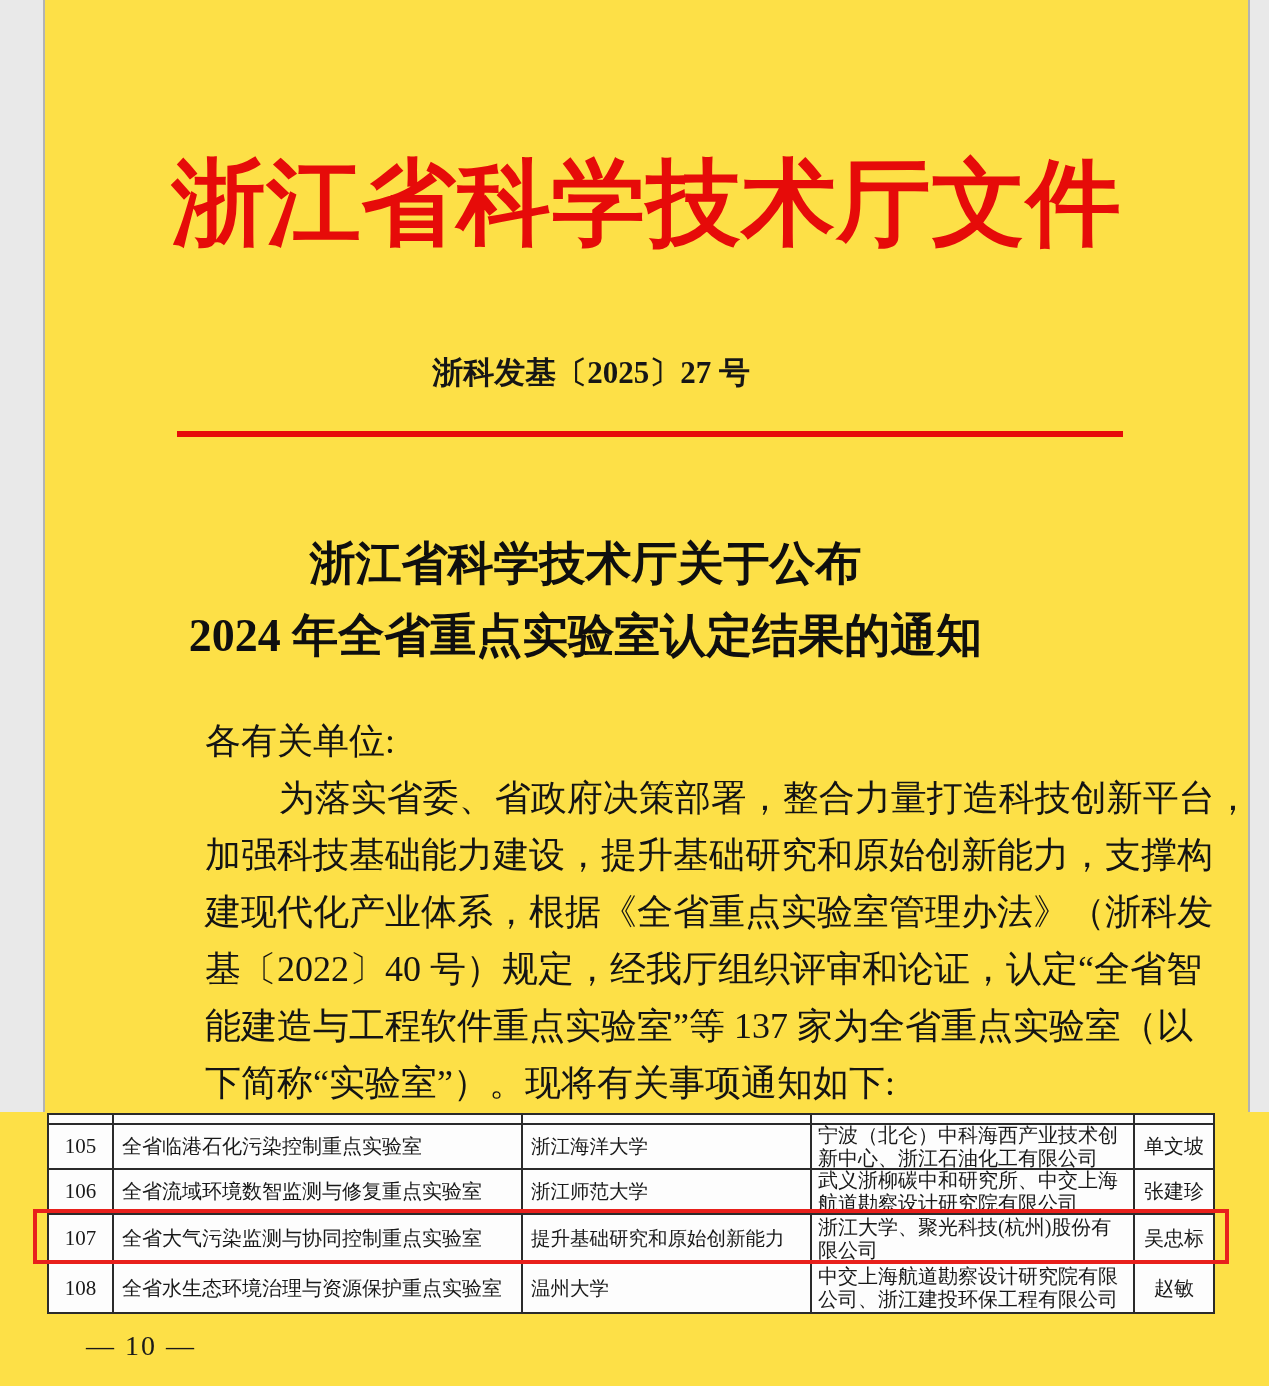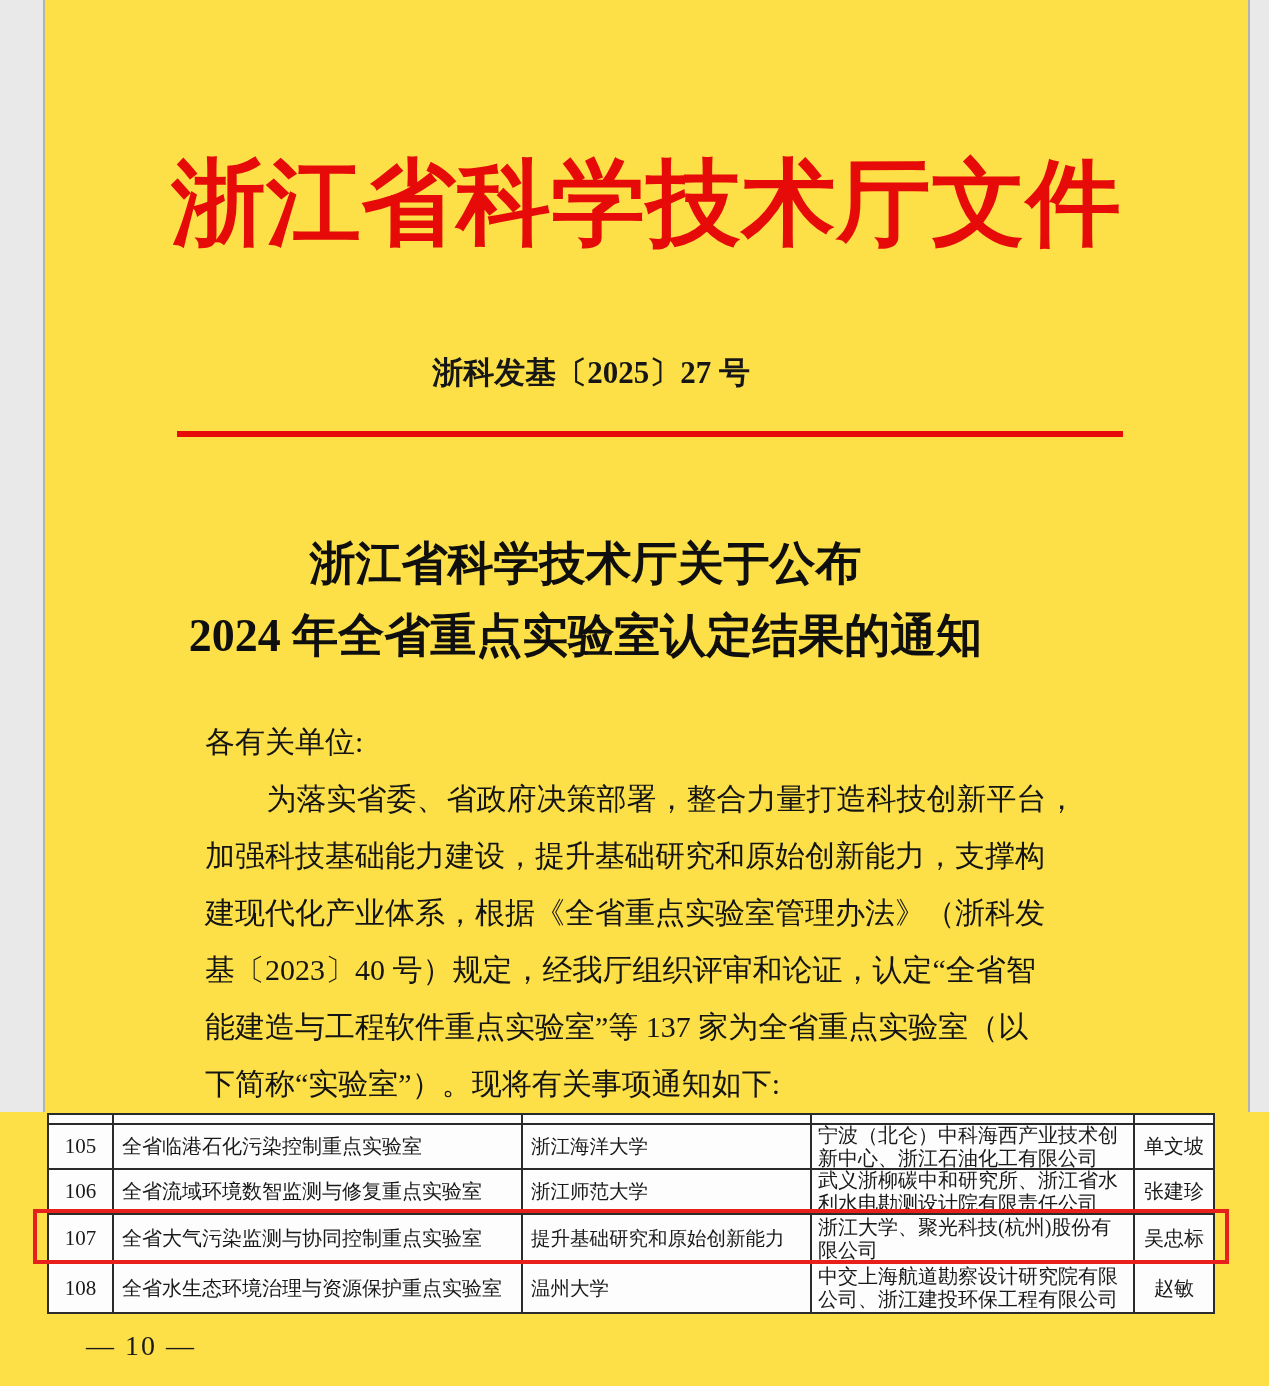--- a/index.html
+++ b/index.html
@@ -57,21 +57,21 @@
     text-align: center;
     font-size: 46px;
     font-weight: bold;
     line-height: 72px;
     color: #0f0f0f;
   }
 
   .body-block {
     position: absolute;
     top: 713px; left: 205px; width: 905px;
-    font-size: 30px;
+    font-size: 36px;
     line-height: 57px;
     color: #141414;
   }
   .body-block .line { white-space: nowrap; }
   .body-block .line.indent { text-indent: 2.05em; }
 
   
   .table-wrap {
     position: absolute;
     top: 1113px; left: 47px;
@@ -134,21 +134,21 @@
   <div class="notice-title">
     <div>浙江省科学技术厅关于公布</div>
     <div>2024 年全省重点实验室认定结果的通知</div>
   </div>
 
   <div class="body-block">
     <div class="line">各有关单位:</div>
     <div class="line indent">为落实省委、省政府决策部署，整合力量打造科技创新平台，</div>
     <div class="line">加强科技基础能力建设，提升基础研究和原始创新能力，支撑构</div>
     <div class="line">建现代化产业体系，根据《全省重点实验室管理办法》（浙科发</div>
-    <div class="line">基〔2023〕40 号）规定，经我厅组织评审和论证，认定“全省智</div>
+    <div class="line">基〔2022〕40 号）规定，经我厅组织评审和论证，认定“全省智</div>
     <div class="line">能建造与工程软件重点实验室”等 137 家为全省重点实验室（以</div>
     <div class="line">下简称“实验室”）。现将有关事项通知如下:</div>
   </div>
 
   <div class="table-wrap">
 
     <div class="cell sliver first-col"></div>
     <div class="cell sliver"></div>
     <div class="cell sliver"></div>
     <div class="cell sliver"></div>
@@ -156,21 +156,21 @@
 
     <div class="cell first-col c-no">105</div>
     <div class="cell c-lab">全省临港石化污染控制重点实验室</div>
     <div class="cell c-uni">浙江海洋大学</div>
     <div class="cell c-partner">宁波（北仑）中科海西产业技术创新中心、浙江石油化工有限公司</div>
     <div class="cell c-director">单文坡</div>
 
     <div class="cell first-col c-no">106</div>
     <div class="cell c-lab">全省流域环境数智监测与修复重点实验室</div>
     <div class="cell c-uni">浙江师范大学</div>
-    <div class="cell c-partner">武义浙柳碳中和研究所、浙江省水利水电勘测设计院有限责任公司</div>
+    <div class="cell c-partner">武义浙柳碳中和研究所、中交上海航道勘察设计研究院有限公司</div>
     <div class="cell c-director">张建珍</div>
 
     <div class="cell first-col c-no">107</div>
     <div class="cell c-lab">全省大气污染监测与协同控制重点实验室</div>
     <div class="cell c-uni">提升基础研究和原始创新能力</div>
     <div class="cell c-partner">浙江大学、聚光科技(杭州)股份有限公司</div>
     <div class="cell c-director">吴忠标</div>
 
     <div class="cell first-col c-no">108</div>
     <div class="cell c-lab">全省水生态环境治理与资源保护重点实验室</div>

